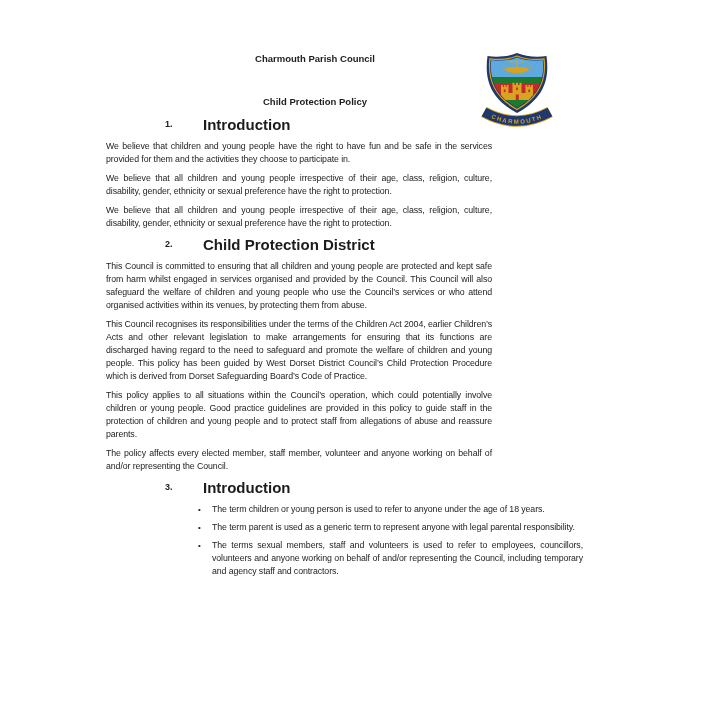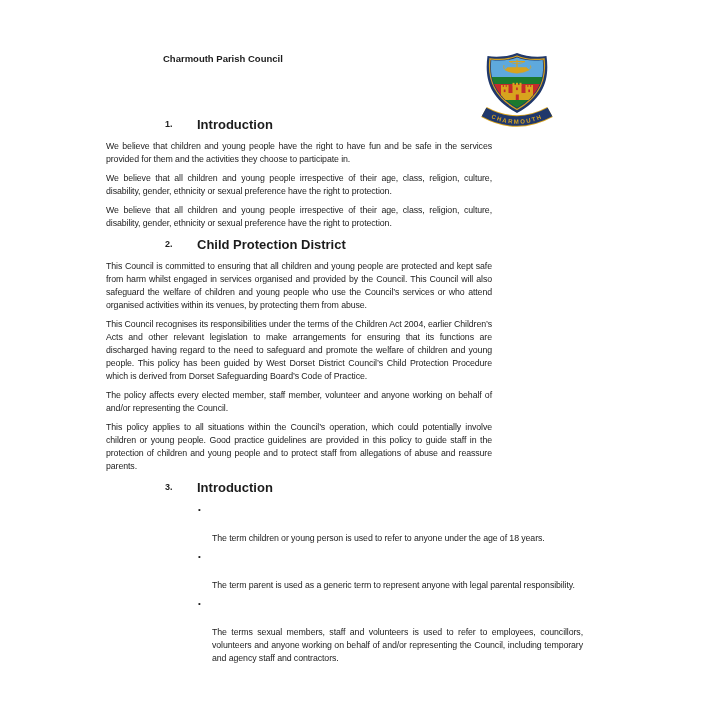--- a/index.html
+++ b/index.html
@@ -11,48 +11,49 @@
     font-family:"Liberation Sans", sans-serif;
     color:#1c1c1c;
     font-size:8.8px;
     line-height:13px;
     letter-spacing:-0.1px;
     overflow:hidden;
   }
   .header { position:relative; height:118px; }
   .doc-title {
     position:absolute; left:163px; width:304px;
-    text-align:left; font-weight:bold; font-size:9.5px;
+    text-align:center; font-weight:bold; font-size:9.5px;
     letter-spacing:0;
   }
   .t1 { top:52px; }
   .t2 { top:95px; }
   .crest { position:absolute; left:476px; top:51px; width:82px; height:77px; }
   .sec-row { display:flex; margin-left:165px; width:421px; }
   .sec-heading-row { margin-bottom:9px; margin-top:8px; }
   .sec-num { flex:0 0 32px; font-weight:bold; font-size:9px; letter-spacing:0; }
-  .sec-heading { flex:1; font-weight:bold; font-size:13px; letter-spacing:0; }
+  .sec-heading { flex:1; font-weight:bold; font-size:15px; letter-spacing:0;margin-left:6px; }
   .para {
     margin-left:106px; width:386px;
     text-align:justify;
     margin-bottom:6px;
   }
   .bullet {
     display:flex; margin-left:197px; width:386px; margin-bottom:5px;
   }
   .bullet-dot { flex:0 0 15px; padding-left:1px; font-size:8px; }
-  .bullet-text { flex:1; text-align:justify;margin-top:29px; }
+  .bullet-text { flex:1; text-align:justify; }
 </style>
 </head>
 <body>
 
 <div class="page">
 
   <div class="header">
     <div class="doc-title t1">Charmouth Parish Council</div>
+    <div class="doc-title t2">Child Protection Policy</div>
 
     <div class="crest">
       <svg width="82" height="77" viewBox="0 0 82 77">
         <defs>
           <clipPath id="shieldClip">
             <path d="M41 6.5 C34.5 9.3 24 10.2 15.3 9 C13.4 26 17.5 43.5 41 56.8 C64.5 43.5 68.6 26 66.7 9 C58 10.2 47.5 9.3 41 6.5 Z"></path>
           </clipPath>
           <path id="bannerTextArc" d="M12 65.5 Q41 80 70 65.5"></path>
         </defs>
 
@@ -114,22 +115,22 @@
   <div class="para">We believe that children and young people have the right to have fun and be safe in the services provided for them and the activities they choose to participate in.</div>
   <div class="para">We believe that all children and young people irrespective of their age, class, religion, culture, disability, gender, ethnicity or sexual preference have the right to protection.</div>
   <div class="para">We believe that all children and young people irrespective of their age, class, religion, culture, disability, gender, ethnicity or sexual preference have the right to protection.</div>
 
   <div class="sec-row sec-heading-row">
     <div class="sec-num">2.</div>
     <div class="sec-heading">Child Protection District</div>
   </div>
   <div class="para">This Council is committed to ensuring that all children and young people are protected and kept safe from harm whilst engaged in services organised and provided by the Council.  This Council will also safeguard the welfare of children and young people who use the Council’s services or who attend organised activities within its venues, by protecting them from abuse.</div>
   <div class="para">This Council recognises its responsibilities under the terms of the Children Act 2004, earlier Children’s Acts and other relevant legislation to make arrangements for ensuring that its functions are discharged having regard to the need to safeguard and promote the welfare of children and young people.  This policy has been guided by West Dorset District Council’s Child Protection Procedure which is derived from Dorset Safeguarding Board’s Code of Practice.</div>
+  <div class="para">This policy applies to all situations within the Council’s operation, which could potentially involve children or young people.  Good practice guidelines are provided in this policy to guide staff in the protection of children and young people and to protect staff from allegations of abuse and reassure parents.</div>
   <div class="para">The policy affects every elected member, staff member, volunteer and anyone working on behalf of and/or representing the Council.</div>
-  <div class="para">This policy applies to all situations within the Council’s operation, which could potentially involve children or young people.  Good practice guidelines are provided in this policy to guide staff in the protection of children and young people and to protect staff from allegations of abuse and reassure parents.</div>
 
   <div class="sec-row sec-heading-row">
     <div class="sec-num">3.</div>
     <div class="sec-heading">Introduction</div>
   </div>
   <div class="bullet">
     <div class="bullet-dot">•</div>
     <div class="bullet-text">The term children or young person is used to refer to anyone under the age of 18 years.</div>
   </div>
   <div class="bullet">

